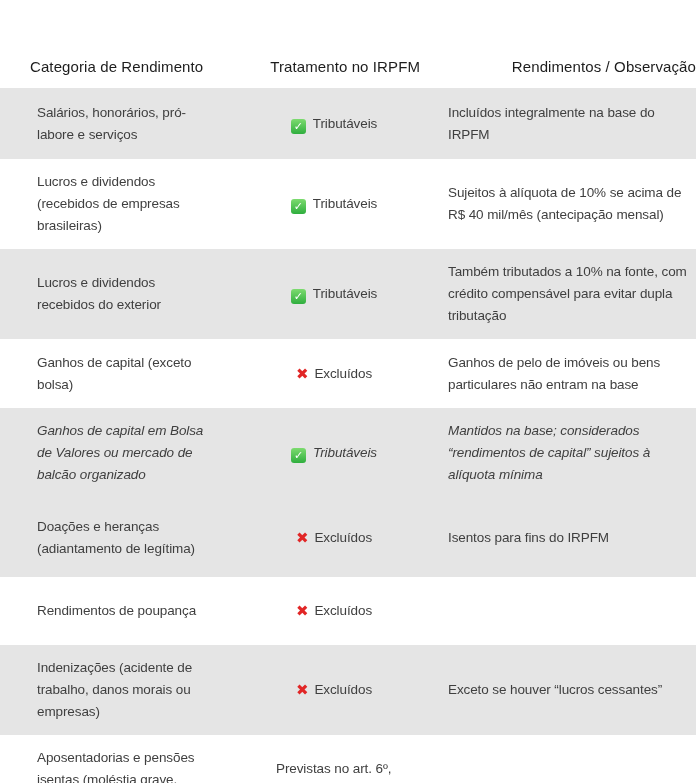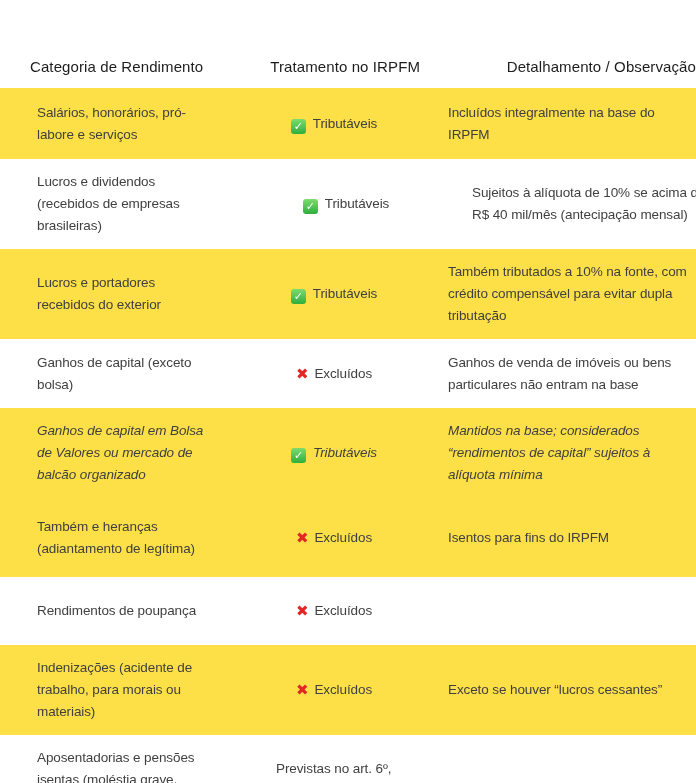--- a/index.html
+++ b/index.html
@@ -9,21 +9,21 @@
     color: #3f3f3f;
     -webkit-font-smoothing: antialiased;
   }
   .table-wrap { width: 696px; }
 
   .row {
     display: grid;
     grid-template-columns: 248px 172px 276px;
     align-items: center;
   }
-  .row.gray { background: #fde047; }
+  .row.gray { background: #e5e5e5; }
 
   .hdr {
     height: 44px;
     font-weight: normal;
     font-size: 15px;
     color: #1d1d1d;
     letter-spacing: 0.1px;
     margin-top: 44px;
   }
   .hdr .c1 { padding-left: 30px; }
@@ -33,21 +33,21 @@
     font-size: 13.5px;
     line-height: 22px;
     letter-spacing: -0.1px;
   }
   .c1 { padding: 12px 34px 12px 37px; }
   .c2 { text-align: center; padding: 12px 6px; }
   .c3 { padding: 12px 0 12px 28px; }
 
   
   .r0 { min-height: 71px; }
-  .r1 { min-height: 69px; gap: 12px; }
+  .r1 { min-height: 69px; }
   .r2 { min-height: 69px; }
   .r3 { min-height: 69px; }
   .r4 { min-height: 73px; font-style: italic; }
   .r5 { min-height: 64px; }
   .r6 { min-height: 79px; }
   .r7 { min-height: 68px; }
   .r8 { min-height: 69px; }
   .r9 { min-height: 103px; }
 
   .icon-check {
@@ -73,67 +73,67 @@
   .bold { font-weight: bold; }
 </style>
 </head>
 <body>
 
 <div class="table-wrap">
 
   <div class="row hdr">
     <div class="c1">Categoria de Rendimento</div>
     <div class="c2">Tratamento no IRPFM</div>
-    <div class="c3">Detalhamento / Observação</div>
+    <div class="c3">Rendimentos / Observação</div>
   </div>
 
   <div class="row r0 gray">
     <div class="cell c1">Salários, honorários, pró-labore e serviços</div>
     <div class="cell c2"><span class="icon-check">✓</span><span>Tributáveis</span></div>
     <div class="cell c3">Incluídos integralmente na base do IRPFM</div>
   </div>
 
   <div class="row r1">
     <div class="cell c1">Lucros e dividendos (recebidos de empresas brasileiras)</div>
     <div class="cell c2"><span class="icon-check">✓</span><span>Tributáveis</span></div>
     <div class="cell c3">Sujeitos à alíquota de 10% se acima de R$ 40 mil/mês (antecipação mensal)</div>
   </div>
 
   <div class="row r2 gray">
-    <div class="cell c1">Lucros e portadores recebidos do exterior</div>
+    <div class="cell c1">Lucros e dividendos recebidos do exterior</div>
     <div class="cell c2"><span class="icon-check">✓</span><span>Tributáveis</span></div>
     <div class="cell c3">Também tributados a 10% na fonte, com crédito compensável para evitar dupla tributação</div>
   </div>
 
   <div class="row r3">
     <div class="cell c1">Ganhos de capital (exceto bolsa)</div>
     <div class="cell c2"><span class="icon-cross">✖</span><span>Excluídos</span></div>
-    <div class="cell c3">Ganhos de venda de imóveis ou bens particulares não entram na base</div>
+    <div class="cell c3">Ganhos de pelo de imóveis ou bens particulares não entram na base</div>
   </div>
 
   <div class="row r4 gray">
     <div class="cell c1">Ganhos de capital em Bolsa de Valores ou mercado de balcão organizado</div>
     <div class="cell c2"><span class="icon-check">✓</span><span>Tributáveis</span></div>
     <div class="cell c3">Mantidos na base; considerados “rendimentos de capital” sujeitos à alíquota mínima</div>
   </div>
 
 
   <div class="row r6 gray">
-    <div class="cell c1">Também e heranças (adiantamento de legítima)</div>
+    <div class="cell c1">Doações e heranças (adiantamento de legítima)</div>
     <div class="cell c2"><span class="icon-cross">✖</span><span>Excluídos</span></div>
     <div class="cell c3">Isentos para fins do IRPFM</div>
   </div>
 
   <div class="row r7">
     <div class="cell c1">Rendimentos de poupança</div>
     <div class="cell c2"><span class="icon-cross">✖</span><span>Excluídos</span></div>
   </div>
 
   <div class="row r8 gray">
-    <div class="cell c1">Indenizações (acidente de trabalho, para morais ou materiais)</div>
+    <div class="cell c1">Indenizações (acidente de trabalho, danos morais ou empresas)</div>
     <div class="cell c2"><span class="icon-cross">✖</span><span>Excluídos</span></div>
     <div class="cell c3">Exceto se houver “lucros cessantes”</div>
   </div>
 
   <div class="row r9">
     <div class="cell c1">Aposentadorias e pensões isentas (moléstia grave, portadores de deficiência, etc.)</div>
 
     <div class="cell c3">Previstas no art. 6º, incisos XIV e XXI, da Lei 7.713/88</div>
   </div>
 

